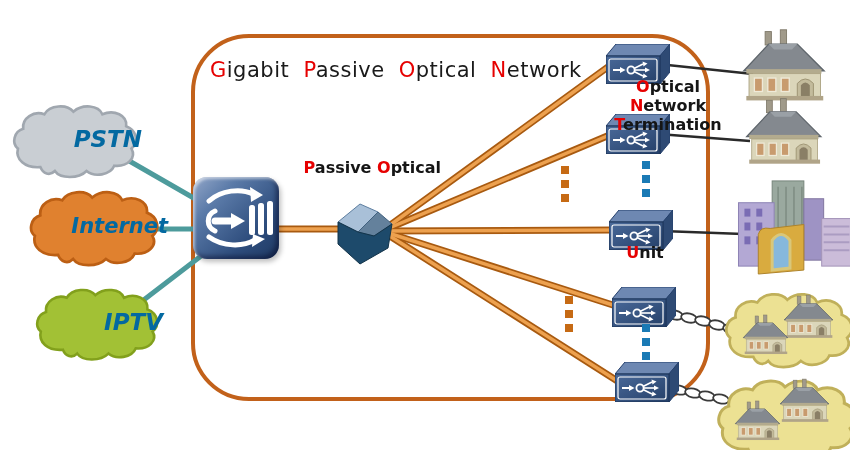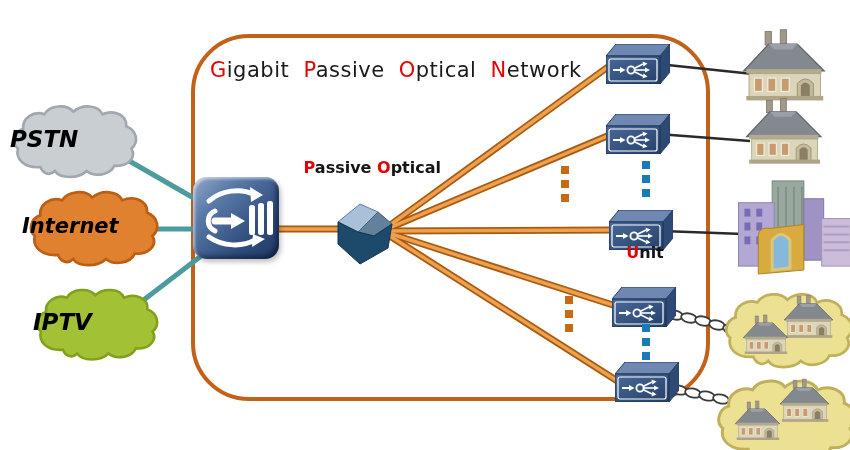--- a/index.html
+++ b/index.html
@@ -20,22 +20,22 @@
     left:210px;top:58px;width:400px;
     font-size:21px;font-weight:normal;color:#1a1a1a;
     word-spacing:7px;letter-spacing:.5px;z-index:6;
   }
   .accent{color:#e60000;}
   
   svg.layer{position:absolute;left:0;top:0;width:850px;height:450px;z-index:2;pointer-events:none;}
   
   .cloud-wrap{z-index:3;}
   .cloud-label{
-    position:absolute;width:100%;text-align:left;
-    font-style:italic;font-weight:bold;color:#000000;
+    position:absolute;width:100%;text-align:right;
+    font-style:italic;font-weight:bold;color:#0369a1;
   }
   
   #olt-box{
     left:193px;top:177px;width:86px;height:82px;border-radius:14px;
     background:linear-gradient(135deg,#93a7c9 0%,#5a7aa8 28%,#2e4d7d 70%,#1f3a63 100%);
     box-shadow:inset 2px 2px 3px rgba(255,255,255,.55), inset -3px -3px 5px rgba(0,0,30,.45), 2px 3px 5px rgba(0,0,0,.25);
     z-index:4;
   }
   #olt-box svg{position:absolute;left:0;top:0;}
   
@@ -239,20 +239,24 @@
   <svg class="abs device" style="left:609px;top:210px;" viewBox="0 0 64 40">
       <use href="#device-sym"></use>
     </svg>
   <svg class="abs device" style="left:612px;top:287px;" viewBox="0 0 64 40">
       <use href="#device-sym"></use>
     </svg>
   <svg class="abs device" style="left:615px;top:362px;" viewBox="0 0 64 40">
       <use href="#device-sym"></use>
     </svg>
 
+  <div class="abs node-label" style="left:578px;top:77px;width:180px;">
+    <div><span class="accent">O</span><span>ptical</span></div>
+    <div><span class="accent">N</span><span>etwork </span><span class="accent">T</span><span>ermination</span></div>
+  </div>
   <div class="abs node-label" style="left:570px;top:243px;width:150px;">
     <div><span class="accent">U</span><span>nit</span></div>
   </div>
 
   <div class="abs dots orange" style="left:561px;top:166px;">
       <span></span>
       <span></span>
       <span></span>
     </div>
   <div class="abs dots blue" style="left:642px;top:161px;">

